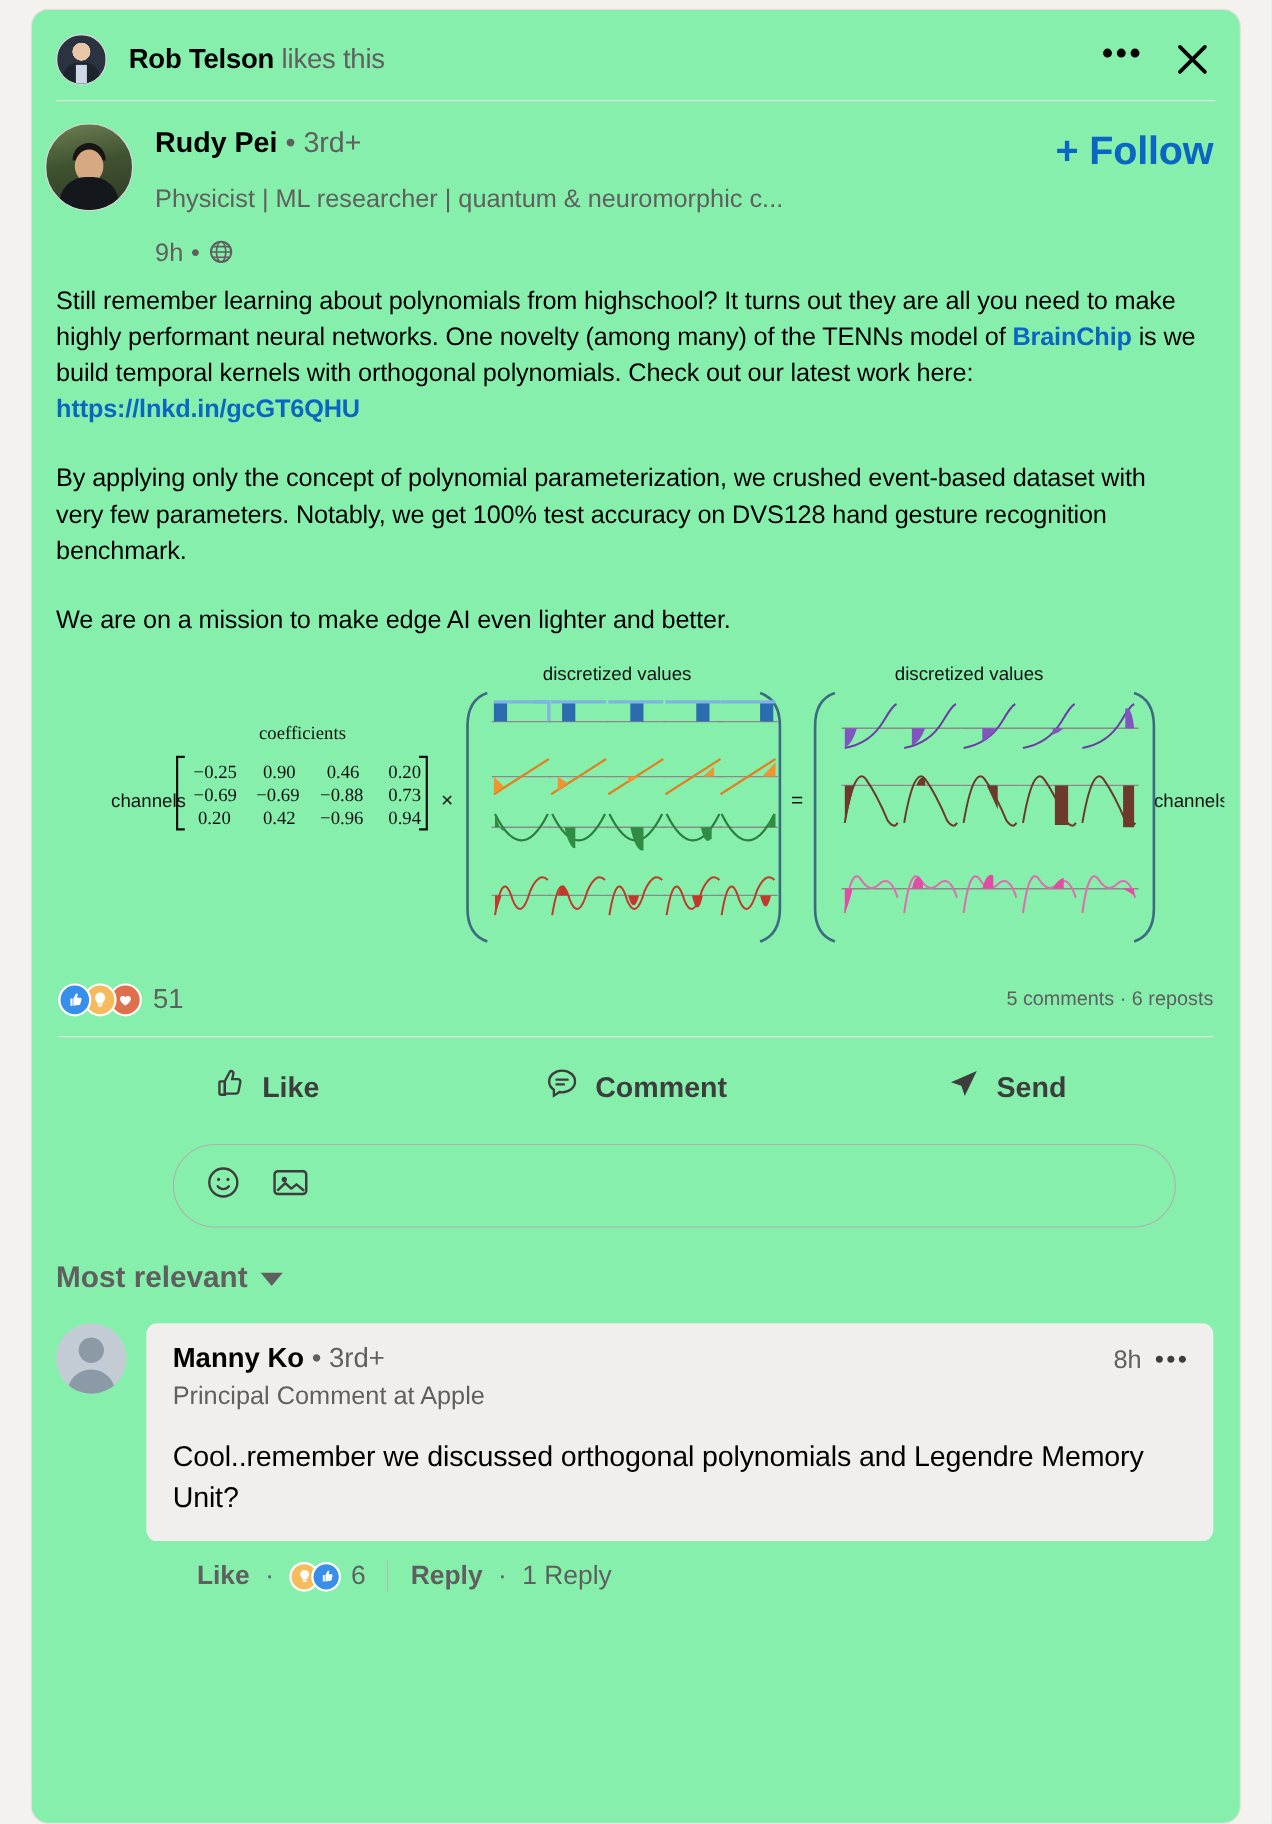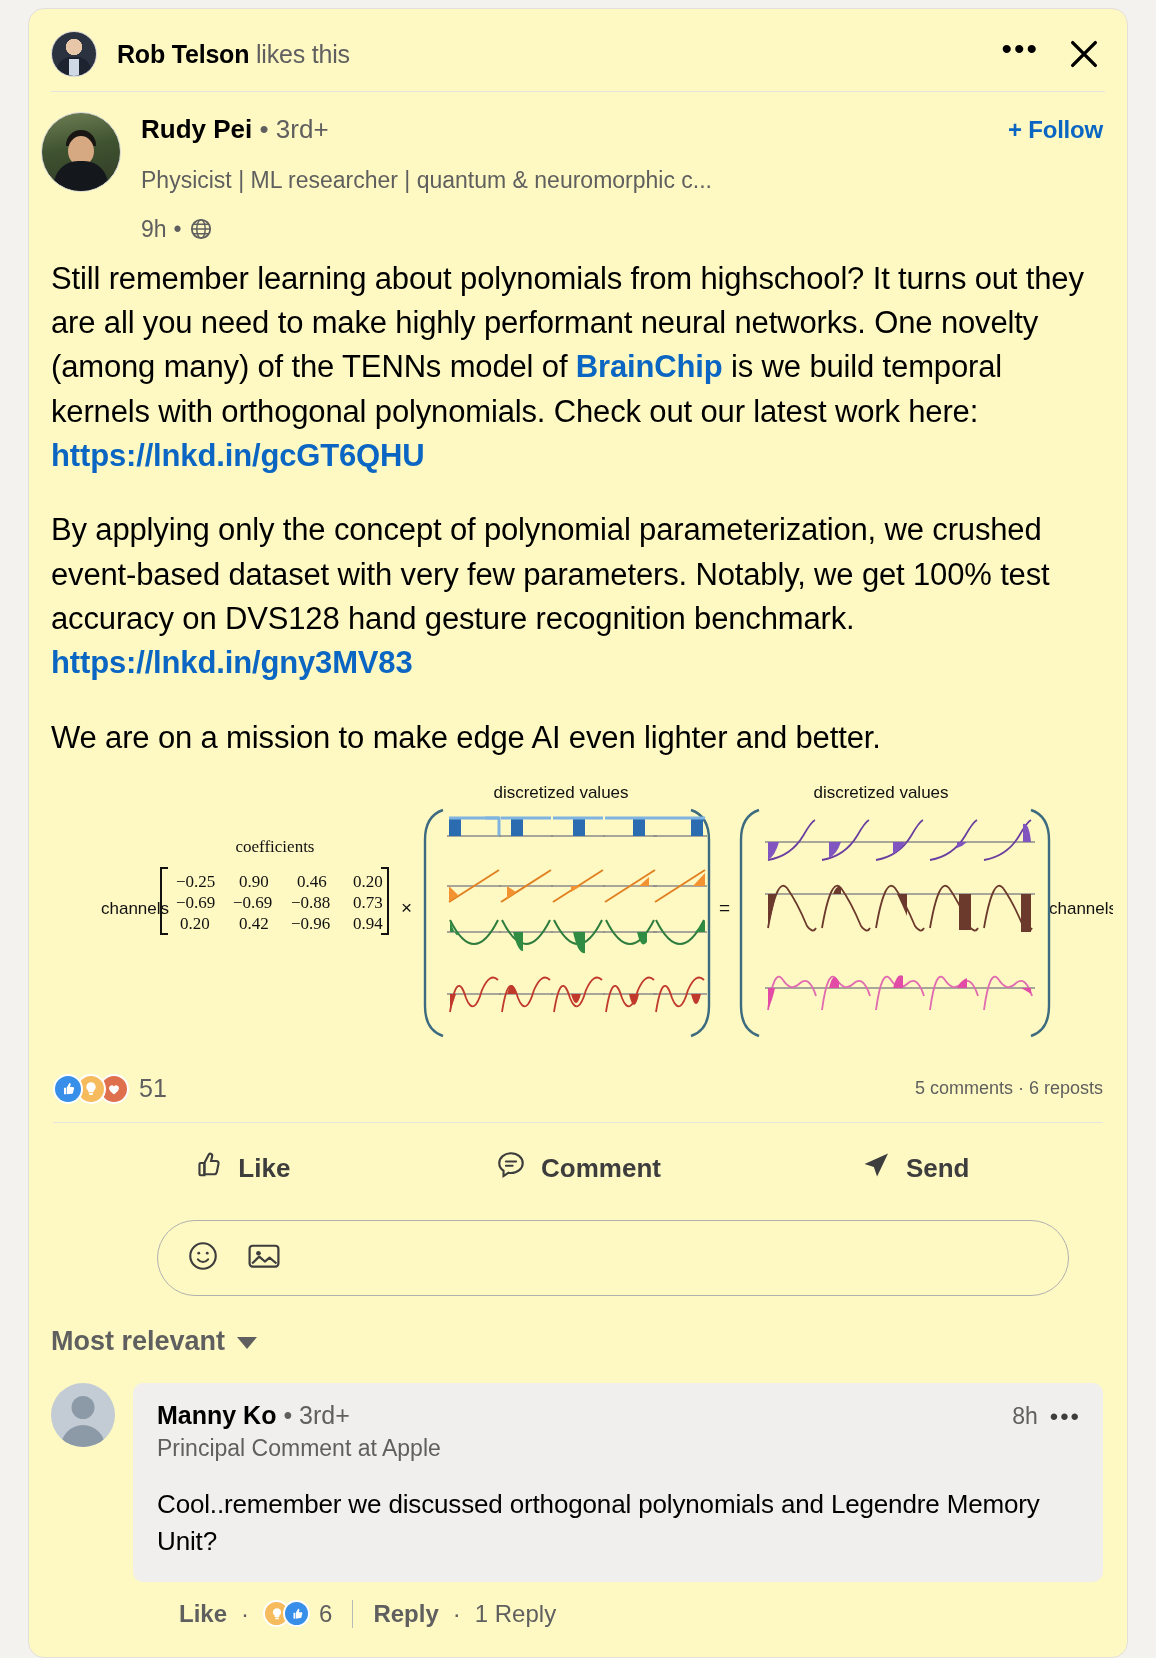--- a/index.html
+++ b/index.html
@@ -10,21 +10,21 @@
   }
   body {
     width: 1156px; height: 1658px;
     overflow: hidden;
   }
   .page {
     width: 1156px; height: 1658px;
     padding: 8px 24px 0 28px;
   }
   .card {
-    background: #fef9c3;
+    background: #86efac;
     border: 1px solid #e2e0dd;
     border-radius: 16px;
     width: 1100px;
     height: 1650px;
     overflow: hidden;
     position: relative;
   }
 
   
   .liked-header {
@@ -128,32 +128,32 @@
   .author-time {
     font-size: 23px; color: #5f5f5f;
     margin-top: 22px;
     display: flex; align-items: center; gap: 7px;
   }
   .globe { display: inline-flex; }
   .follow-btn {
     flex: 0 0 auto;
     background: none; border: none;
     color: #0a66c2;
-    font-size: 24px; font-weight: 700;
+    font-size: 36px; font-weight: 700;
     font-family: "Liberation Sans", sans-serif;
     cursor: pointer;
     padding: 4px 0 0 10px;
     white-space: nowrap;
     letter-spacing: -0.2px;
   }
 
   
   .post-body {
     padding: 14px 40px 0 22px;
-    font-size: 31px;
+    font-size: 23px;
     line-height: 1.43;
     color: #000;
     letter-spacing: -0.15px;
   }
   .post-body p { margin: 0; }
   .post-body .gap { height: 30px; }
   .mention { color: #0a66c2; font-weight: 700; }
   .post-link { color: #0a66c2; font-weight: 700; text-decoration: none; cursor: pointer; }
 
   
@@ -343,21 +343,20 @@
         </div>
       </div>
       <button class="follow-btn">+ Follow</button>
     </div>
 
     <div class="post-body">
       <p><span>Still remember learning about polynomials from highschool? It turns out they are all you need to make highly performant neural networks. One novelty (among many) of the TENNs model of </span><span class="mention">BrainChip</span><span> is we build temporal kernels with orthogonal polynomials. Check out our latest work here:</span></p>
       <p><span class="post-link">https://lnkd.in/gcGT6QHU</span></p>
       <div class="gap"></div>
       <p>By applying only the concept of polynomial parameterization, we crushed event-based dataset with very few parameters. Notably, we get 100% test accuracy on DVS128 hand gesture recognition benchmark.</p>
-      <p><span class="post-link">https://lnkd.in/gny3MV83</span></p>
       <div class="gap"></div>
       <p>We are on a mission to make edge AI even lighter and better.</p>
     </div>
 
     <div class="figure-wrap">
       <svg class="figure" viewBox="0 0 1070 290">
         <defs>
           <g id="mini-axis">
             <line x1="0" y1="0" x2="58" y2="0" stroke="#8a8a8a" stroke-width="1.6"></line>
           </g>

